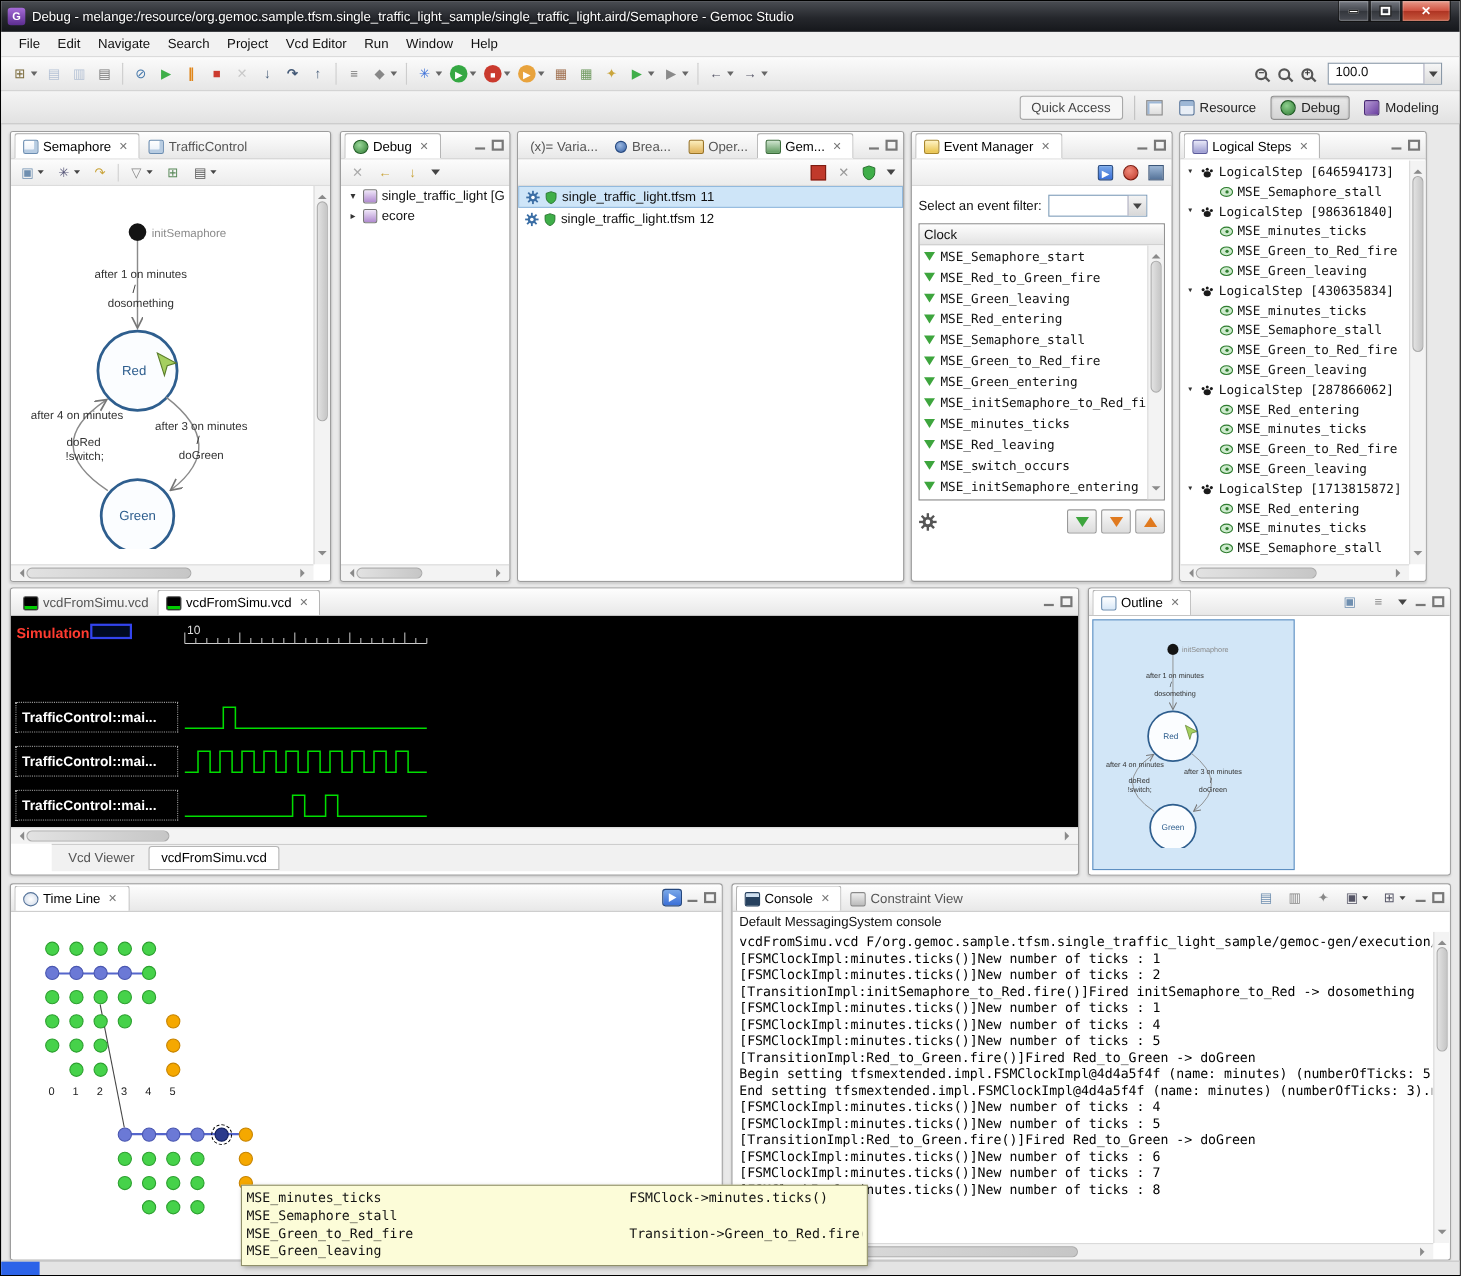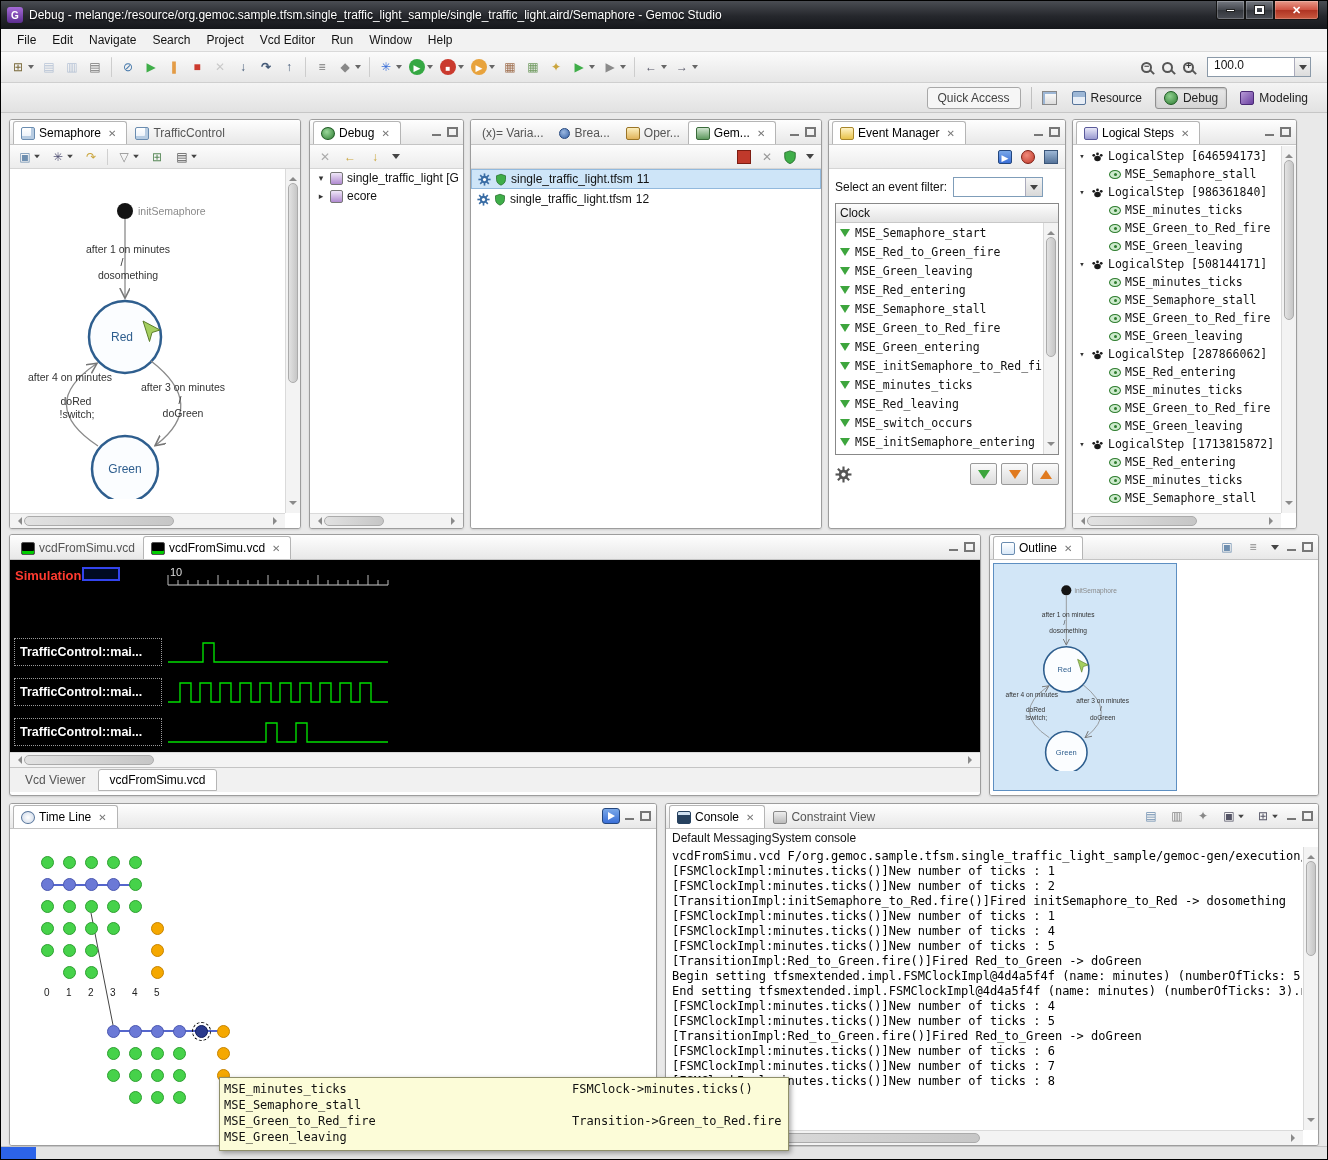--- a/index.html
+++ b/index.html
@@ -135,21 +135,21 @@
   .paw{flex:none;}
   .ev-row{height:19px;display:flex;align-items:center;gap:5px;padding-left:4px;white-space:nowrap;font-size:11.5px;}
   .ev-icon{width:0;height:0;border-left:5px solid transparent;border-right:5px solid transparent;border-top:8px solid #3da53d;flex:none;}
   .sel-row{background:#cee5f8;border:1px solid #92b9dd;}
 
   
   .vcd-canvas{position:relative;background:#000;flex:none;overflow:hidden;}
   .sim-label{position:absolute;left:5px;top:8px;color:#ff3b30;font-weight:bold;font-size:13px;}
   .sim-box{position:absolute;left:72px;top:7px;width:38px;height:14px;border:2px solid #3344ee;background:#000a22;}
   .sig-label{position:absolute;left:4px;width:148px;height:28px;border:1px dotted #9a9a9a;color:#fff;font-weight:bold;font-size:12.5px;display:flex;align-items:center;padding-left:5px;white-space:nowrap;overflow:hidden;}
-  .subtabs{height:25px;background:#f1f1f1;border-top:1px solid #c4c4c4;display:flex;align-items:center;padding-left:4px;gap:2px;flex:none;}
+  .subtabs{height:25px;background:#f1f1f1;border-top:1px solid #c4c4c4;display:flex;align-items:center;padding-left:4px;gap:2px;flex:none;margin-left:37px;}
   .subtab{padding:3px 10px;font-size:12px;color:#555;border:1px solid transparent;border-radius:3px 3px 0 0;}
   .subtab.active{background:#fff;border-color:#b5b5b5;color:#000;}
 
   
   .tl-canvas{position:relative;flex:1;background:#fff;overflow:hidden;}
   .tl-dot{position:absolute;width:13px;height:13px;border-radius:50%;}
   .tl-dot.g{background:#46d24a;border:1px solid #2da030;}
   .tl-dot.b{background:#6b79d6;border:1px solid #4a57b0;}
   .tl-dot.o{background:#f5a800;border:1px solid #c78400;}
   .tl-dot.sel{background:#2a3a8c;border:1px solid #101d5a;outline:1px dashed #000;outline-offset:2px;}
@@ -899,21 +899,21 @@
           <span class="twist">▾</span>
           <svg class="paw" width="13" height="13" viewBox="0 0 16 16">
             <g fill="#1a1a1a">
               <ellipse cx="8" cy="10.5" rx="4" ry="3.4"></ellipse>
               <circle cx="3.4" cy="6.5" r="1.7"></circle>
               <circle cx="8" cy="4.8" r="1.7"></circle>
               <circle cx="12.6" cy="6.5" r="1.7"></circle>
             </g>
           </svg>
 
-          <span>LogicalStep [508144171]</span>
+          <span>LogicalStep [430635834]</span>
         </div>
 
         <div class="ls-row mse">
 
           <span class="eye"></span>
           <span>MSE_minutes_ticks</span>
         </div>
 
         <div class="ls-row mse">
 

